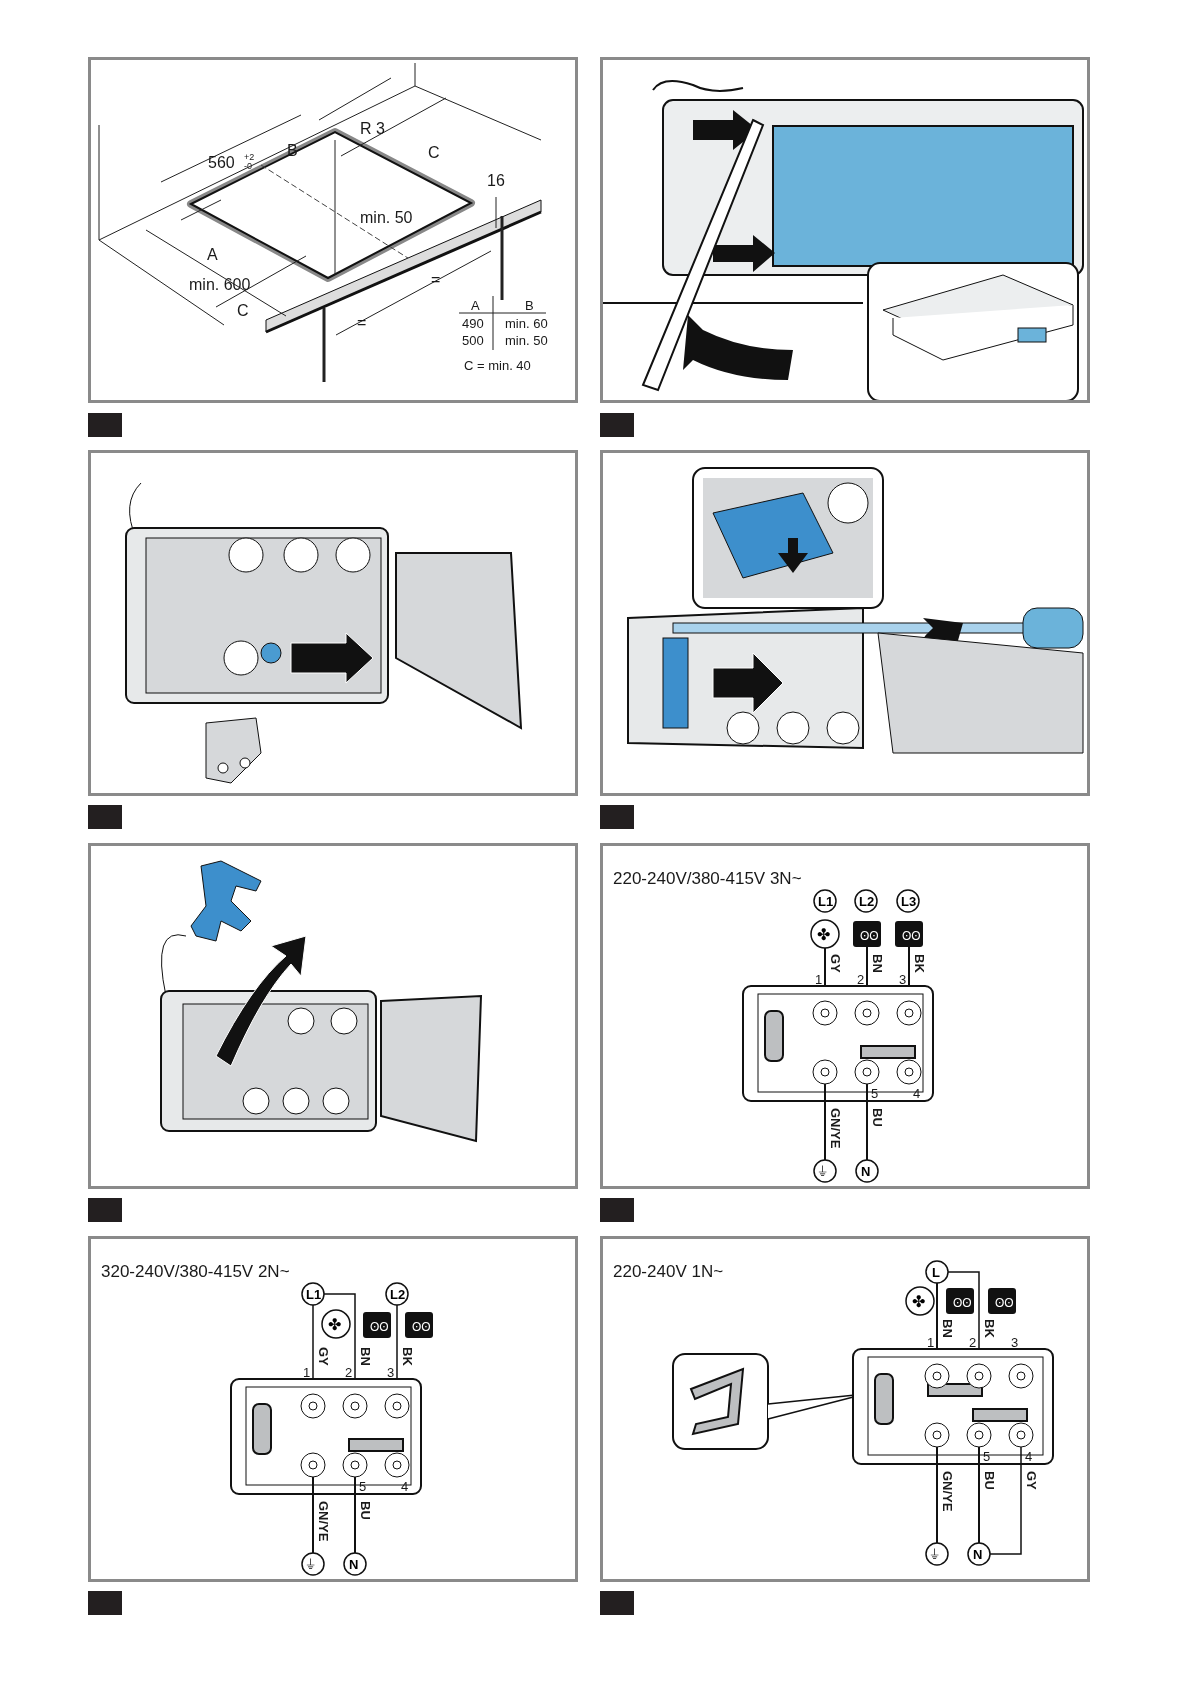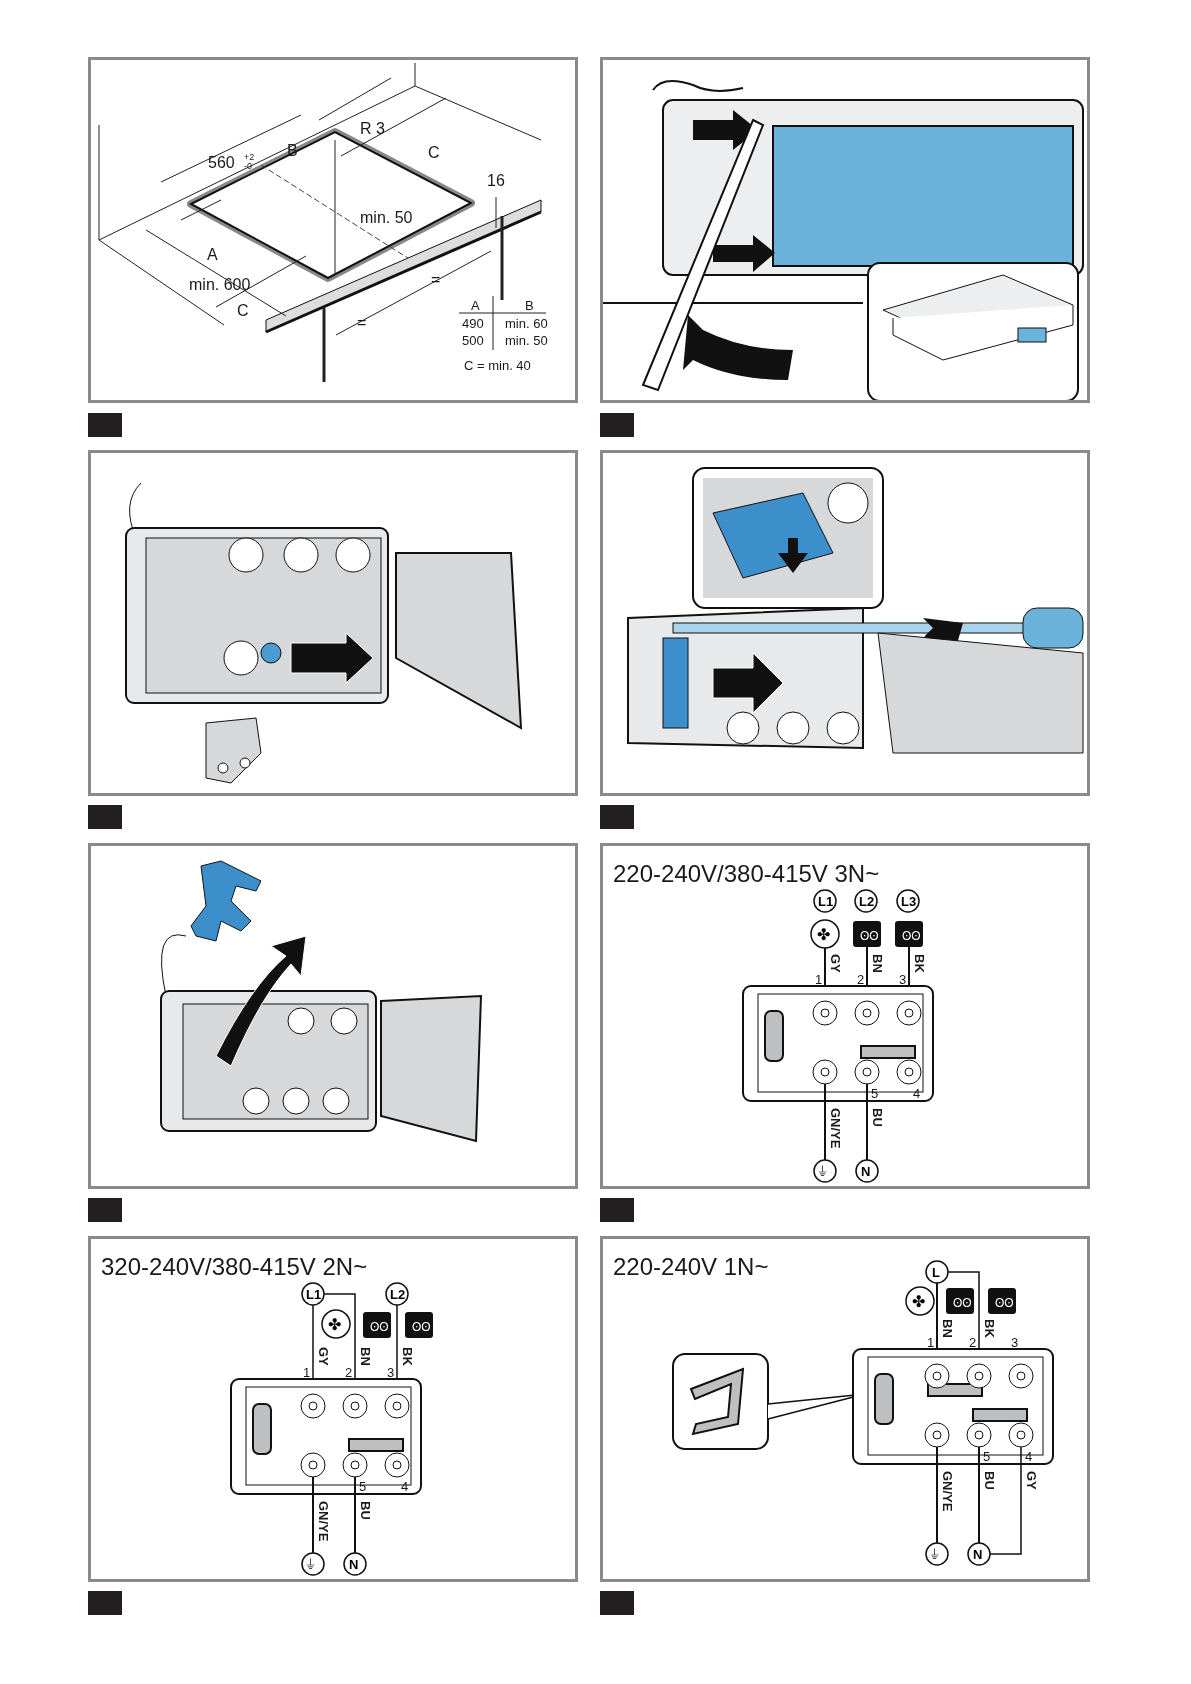--- a/index.html
+++ b/index.html
@@ -1,19 +1,19 @@
 <!DOCTYPE html>
 <html><head>
 <meta charset="utf-8">
 <style>
   html, body { margin:0; padding:0; background:#ffffff; }
   body { width:1191px; height:1684px; position:relative; font-family:"Liberation Sans", sans-serif; color:#1a1a1a; overflow:hidden; }
   .panel { position:absolute; width:490px; height:346px; box-sizing:border-box; border:3px solid #8a8a8a; background:#fff; overflow:hidden; }
   .tag { position:absolute; width:34px; height:24px; background:#231f20; }
-  .ptitle { position:absolute; left:10px; top:14px; font-size:24px; color:#1a1a1a; white-space:nowrap; }
+  .ptitle { position:absolute; left:10px; top:23px; font-size:17px; color:#1a1a1a; white-space:nowrap; }
   svg { position:absolute; left:0; top:0; }
   svg text { font-family:"Liberation Sans", sans-serif; }
   .lbl { font-size:16px; fill:#1a1a1a; }
   .wl { font-size:13px; font-weight:bold; fill:#1a1a1a; }
   .small { font-size:13px; fill:#1a1a1a; }
 </style>
 </head>
 <body>
 
 <div class="panel" style="left:88px;top:57px;">

